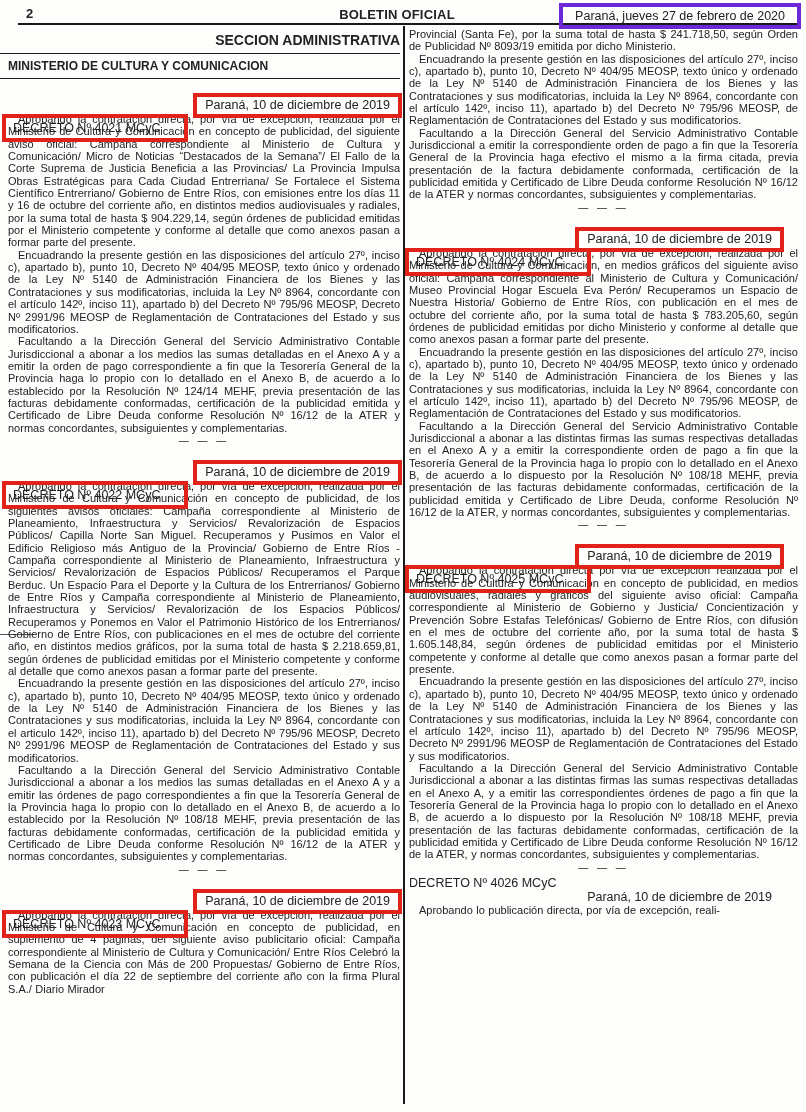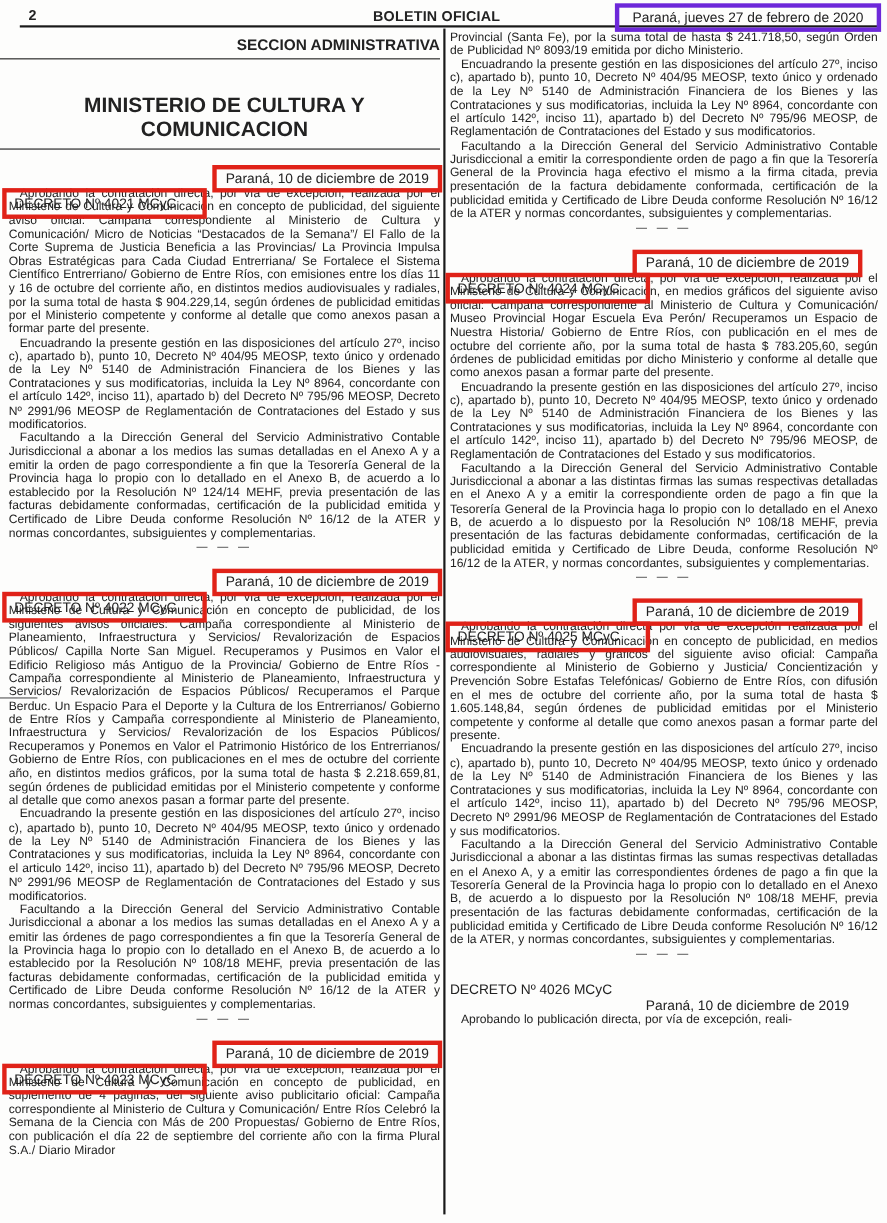--- a/index.html
+++ b/index.html
@@ -22,21 +22,21 @@
   }
 
   
   .col-divider{position:absolute;left:403px;top:26px;height:1078px;width:1.6px;background:#191919;}
   .col{position:absolute;top:28px;}
   .col-left{left:8px;width:392px;}
   .col-right{left:409px;width:389px;}
 
   
   .sec-title{text-align:right;font-weight:bold;font-size:14px;padding:4px 0 5px;}
-  .min-title{text-align:center;font-weight:bold;font-size:19px;padding:5px 0 5px;margin-top:27px;}
+  .min-title{text-align:left;font-weight:bold;font-size:12px;padding:5px 0 5px;}
   .hrule{border-top:1.6px solid #191919;margin-left:-8px;width:400px;}
 
   
   .decree-head{position:relative;height:31px;margin-top:3px;}
   .red-box{
     position:absolute;border:4px solid #e02218;background:transparent;
     font-size:12.5px;white-space:nowrap;z-index:3;
   }
   .label-box{left:-6px;top:0;padding:3px 24px 3px 7px;margin-top:32px;}
   .date-box{top:11px;padding:1px 8px 2px 8px;}
@@ -45,21 +45,21 @@
   .col-right .date-box{right:14px;}
   .p{
     margin:0;text-align:justify;font-size:11px;line-height:12.35px;
     text-indent:10px;word-spacing:.4px;
   }
   .p.cont{text-indent:0;}
   .sep{
     text-align:center;font-size:10px;line-height:11px;letter-spacing:3px;
     margin:1px 0 1px;color:#222;
   }
-  .plain-head{margin-top:20px;}
+  .plain-head{margin-top:3px;}
   .plain-label{font-size:12.5px;}
   .plain-date{font-size:12.5px;text-align:right;padding-right:26px;line-height:14px;}
 
   .fold-mark{position:absolute;left:0;top:634px;width:34px;border-top:1.6px solid #555;}
 </style>
 </head>
 <body>
 
 <div class="page">
 

